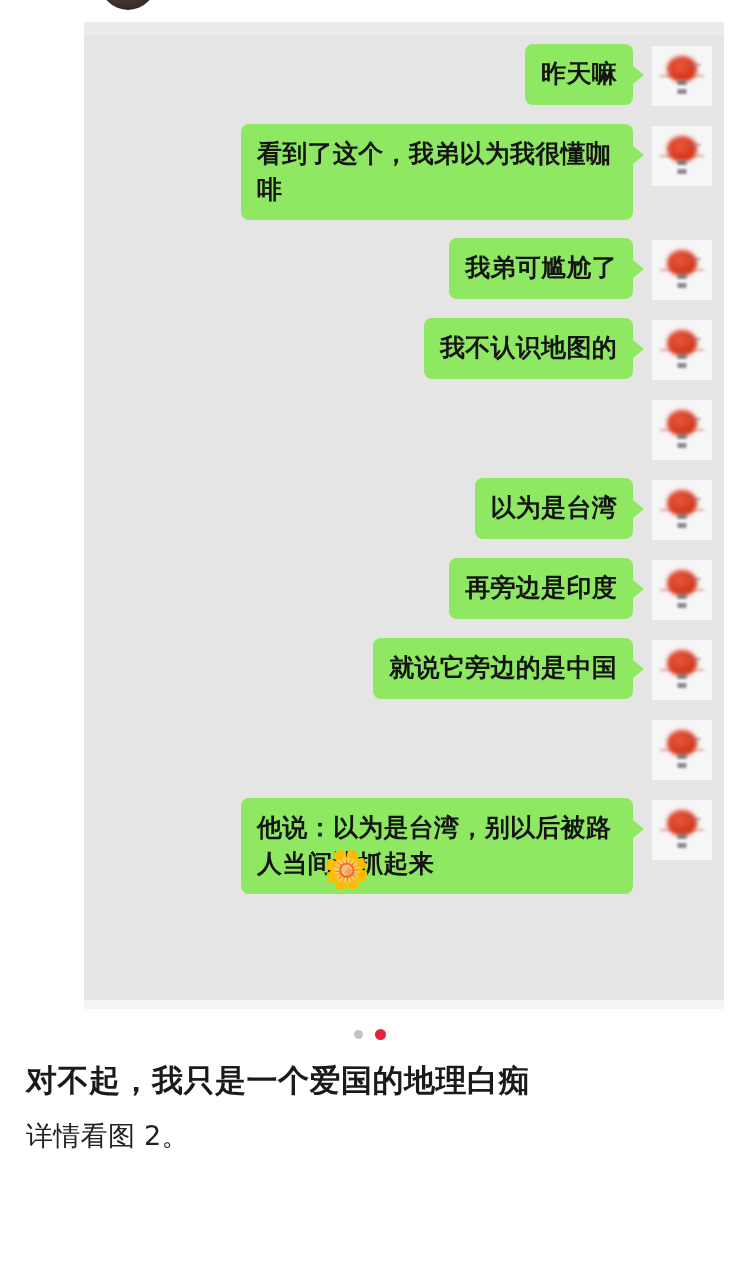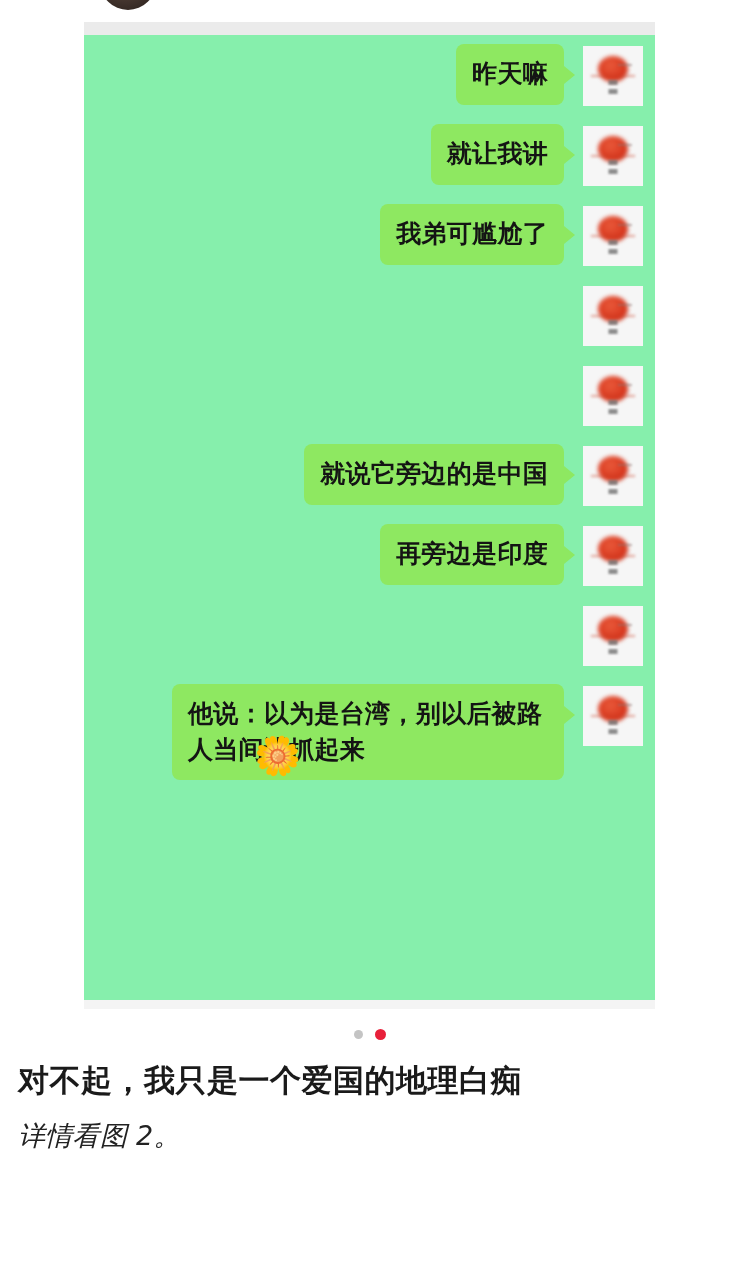--- a/index.html
+++ b/index.html
@@ -28,23 +28,23 @@
     border-radius: 50%;
     background: radial-gradient(circle at 45% 38%, #6b5248 0%, #4a3a33 45%, #241c18 100%);
     filter: blur(0.6px);
   }
 
   
   .chat-card {
     position: absolute;
     left: 84px;
     top: 22px;
-    width: 571px;
+    width: 640px;
     height: 987px;
-    background: #86efac;
+    background: #e5e5e5;
     overflow: hidden;
     padding-left: 34px;
   }
   .chat-card::before {
     content: "";
     position: absolute;
     left: 0; top: 0; right: 0;
     height: 13px;
     background: #ebebeb;
   }
@@ -187,41 +187,41 @@
   }
   .dot.active {
     background: #e8203a;
     width: 11px;
     height: 11px;
   }
 
   
   .post {
     position: absolute;
-    left: 18px;
+    left: 26px;
     right: 20px;
     top: 1060px;
   }
   .post-title {
     font-size: 31px;
     line-height: 1.35;
     font-weight: 700;
     color: #1a1a1a;
     letter-spacing: 0.5px;
     font-family: "DejaVu Sans", "Liberation Sans", sans-serif;
   }
   .post-body {
     margin-top: 12px;
     font-size: 27px;
     line-height: 1.62;
     color: #222222;
     letter-spacing: 0.3px;
     font-family: "DejaVu Sans", "Liberation Sans", sans-serif;
   }
-  .post-body p { margin: 0; font-style: italic; }
+  .post-body p { margin: 0; }
   .emoji { font-family: "DejaVu Sans", sans-serif; }
 </style>
 </head>
 <body>
 
 <div class="page">
 
   <div class="top-avatar"></div>
 
   <div class="chat-card">
@@ -233,82 +233,98 @@
           <div class="tail"></div>
         </div>
         <div class="avatar">
           <div class="sun"></div>
           <div class="ray"></div>
           <div class="ray2"></div>
           <div class="nm"></div>
         </div>
       </div>
 
-
-      <div class="msg-row">
-        <div class="bubble-wrap">
-          <div class="bubble">就让我讲</div>
-          <div class="tail"></div>
-        </div>
-        <div class="avatar">
-          <div class="sun"></div>
-          <div class="ray"></div>
-          <div class="ray2"></div>
-          <div class="nm"></div>
-        </div>
-      </div>
+      <div class="msg-row">
+        <div class="bubble-wrap">
+          <div class="bubble">看到了这个，我弟以为我很懂咖啡</div>
+          <div class="tail"></div>
+        </div>
+        <div class="avatar">
+          <div class="sun"></div>
+          <div class="ray"></div>
+          <div class="ray2"></div>
+          <div class="nm"></div>
+        </div>
+      </div>
+
 
       <div class="msg-row">
         <div class="bubble-wrap">
           <div class="bubble">我弟可尴尬了</div>
           <div class="tail"></div>
         </div>
         <div class="avatar">
           <div class="sun"></div>
           <div class="ray"></div>
           <div class="ray2"></div>
           <div class="nm"></div>
         </div>
       </div>
 
-
-      <div class="msg-row">
-        <div class="avatar">
-          <div class="sun"></div>
-          <div class="ray"></div>
-          <div class="ray2"></div>
-          <div class="nm"></div>
-        </div>
-      </div>
-
-      <div class="msg-row">
+      <div class="msg-row">
+        <div class="bubble-wrap">
+          <div class="bubble">我不认识地图的</div>
+          <div class="tail"></div>
+        </div>
+        <div class="avatar">
+          <div class="sun"></div>
+          <div class="ray"></div>
+          <div class="ray2"></div>
+          <div class="nm"></div>
+        </div>
+      </div>
+
+      <div class="msg-row">
+        <div class="avatar">
+          <div class="sun"></div>
+          <div class="ray"></div>
+          <div class="ray2"></div>
+          <div class="nm"></div>
+        </div>
+      </div>
+
+      <div class="msg-row">
+        <div class="bubble-wrap">
+          <div class="bubble">以为是台湾</div>
+          <div class="tail"></div>
+        </div>
+        <div class="avatar">
+          <div class="sun"></div>
+          <div class="ray"></div>
+          <div class="ray2"></div>
+          <div class="nm"></div>
+        </div>
+      </div>
+
+      <div class="msg-row">
+        <div class="bubble-wrap">
+          <div class="bubble">再旁边是印度</div>
+          <div class="tail"></div>
+        </div>
         <div class="avatar">
           <div class="sun"></div>
           <div class="ray"></div>
           <div class="ray2"></div>
           <div class="nm"></div>
         </div>
       </div>
 
       <div class="msg-row">
         <div class="bubble-wrap">
           <div class="bubble">就说它旁边的是中国</div>
-          <div class="tail"></div>
-        </div>
-        <div class="avatar">
-          <div class="sun"></div>
-          <div class="ray"></div>
-          <div class="ray2"></div>
-          <div class="nm"></div>
-        </div>
-      </div>
-
-      <div class="msg-row">
-        <div class="bubble-wrap">
-          <div class="bubble">再旁边是印度</div>
           <div class="tail"></div>
         </div>
         <div class="avatar">
           <div class="sun"></div>
           <div class="ray"></div>
           <div class="ray2"></div>
           <div class="nm"></div>
         </div>
       </div>
 

